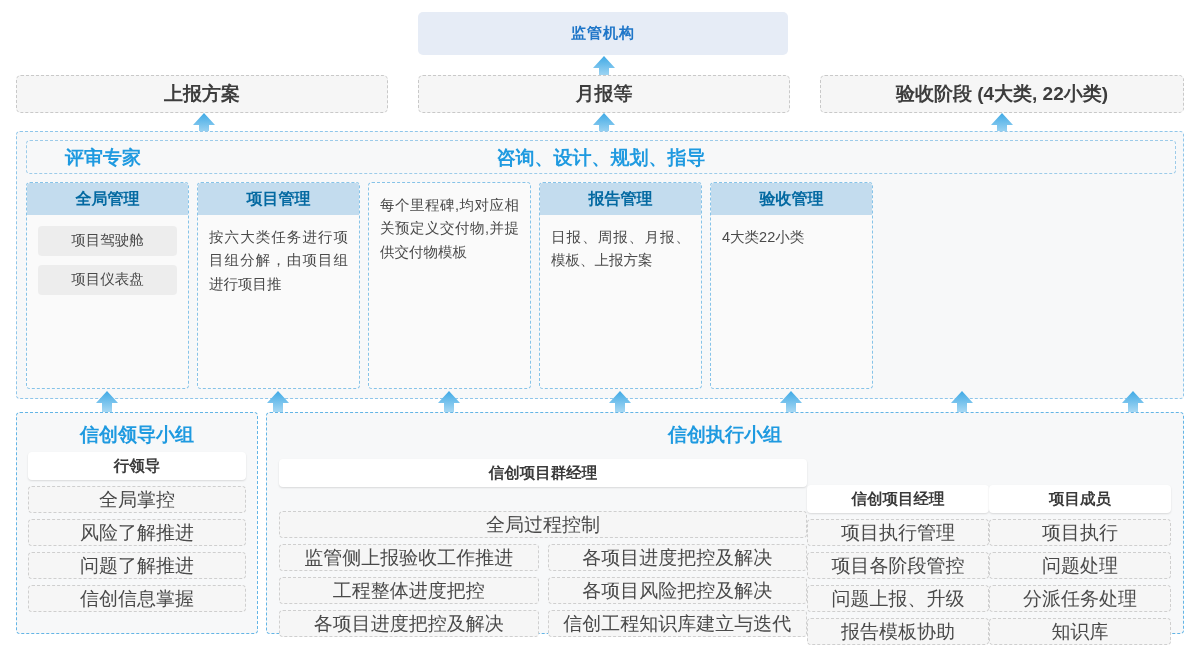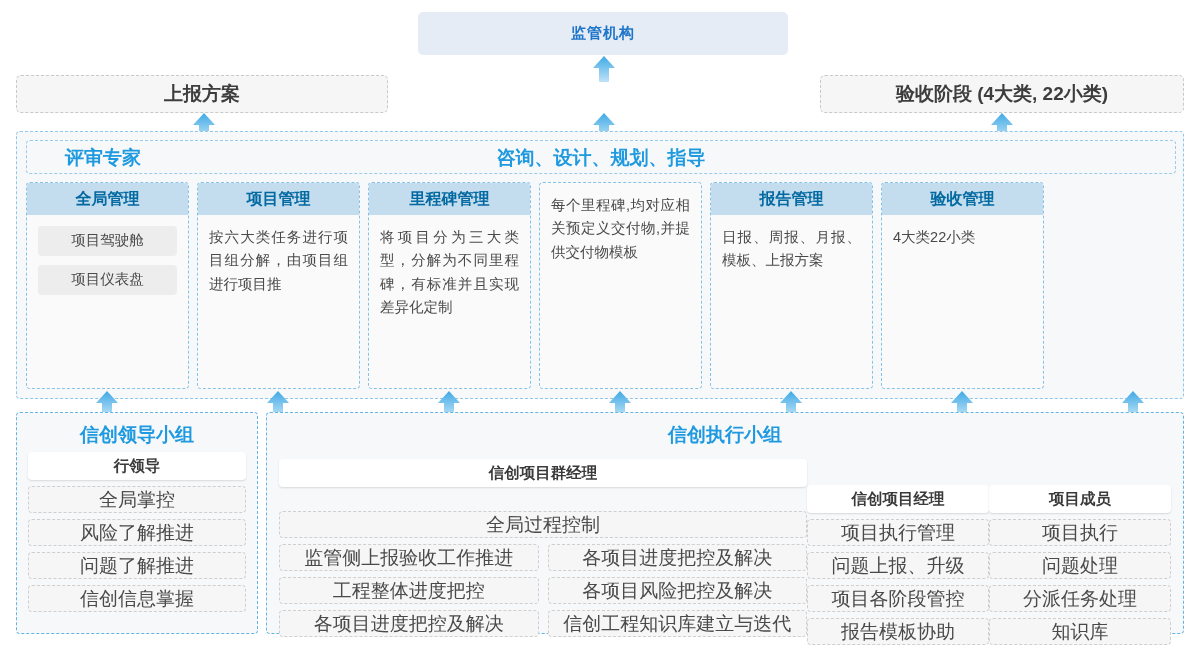--- a/index.html
+++ b/index.html
@@ -132,20 +132,21 @@
     <defs>
         <linearGradient id="ag1" x1="0" y1="1" x2="0" y2="0">
       <stop offset="0" stop-color="#bfe3f7"></stop>
           <stop offset="1" stop-color="#3fa9e5"></stop>
         </linearGradient>
       </defs>
     <path d="M11 0 L22 12 L16 12 L16 26 L6 26 L6 12 L0 12 Z" fill="url(#ag1)"></path>
   </svg>
 
   <div class="top-doc dashed-box d1">上报方案</div>
+  <div class="top-doc dashed-box d2">月报等</div>
   <div class="top-doc dashed-box d3">验收阶段 (4大类, 22小类)</div>
 
   <svg class="arrow-up" style="left:193px; top:113px;" viewBox="0 0 22 26">
     <path d="M11 0 L22 12 L16 12 L16 26 L6 26 L6 12 L0 12 Z" fill="url(#ag1)"></path>
   </svg>
   <svg class="arrow-up" style="left:593px; top:113px;" viewBox="0 0 22 26">
     <path d="M11 0 L22 12 L16 12 L16 26 L6 26 L6 12 L0 12 Z" fill="url(#ag1)"></path>
   </svg>
   <svg class="arrow-up" style="left:991px; top:113px;" viewBox="0 0 22 26">
     <path d="M11 0 L22 12 L16 12 L16 26 L6 26 L6 12 L0 12 Z" fill="url(#ag1)"></path>
@@ -167,26 +168,20 @@
         </div>
       </div>
 
       <div class="card">
         <div class="card-head">项目管理</div>
         <div class="card-body">
           <p>按六大类任务进行项目组分解，由项目组进行项目推</p>
         </div>
       </div>
 
-      <div class="card">
-        <div class="card-head">里程碑管理</div>
-        <div class="card-body">
-          <p>将项目分为三大类型，分解为不同里程碑，有标准并且实现差异化定制</p>
-        </div>
-      </div>
 
       <div class="card">
         <div class="card-body">
           <p>每个里程碑,均对应相关预定义交付物,并提供交付物模板</p>
         </div>
       </div>
 
 
       <div class="card">
         <div class="card-head">报告管理</div>
@@ -256,22 +251,22 @@
             <div class="task">各项目进度把控及解决</div>
             <div class="task">各项目风险把控及解决</div>
             <div class="task">信创工程知识库建立与迭代</div>
           </div>
         </div>
       </div>
 
       <div class="exec-col">
         <div class="role-head">信创项目经理</div>
         <div class="task">项目执行管理</div>
+        <div class="task">项目各阶段管控</div>
         <div class="task">问题上报、升级</div>
-        <div class="task">项目各阶段管控</div>
         <div class="task">报告模板协助</div>
       </div>
 
       <div class="exec-col">
         <div class="role-head">项目成员</div>
         <div class="task">项目执行</div>
         <div class="task">问题处理</div>
         <div class="task">分派任务处理</div>
         <div class="task">知识库</div>
       </div>

